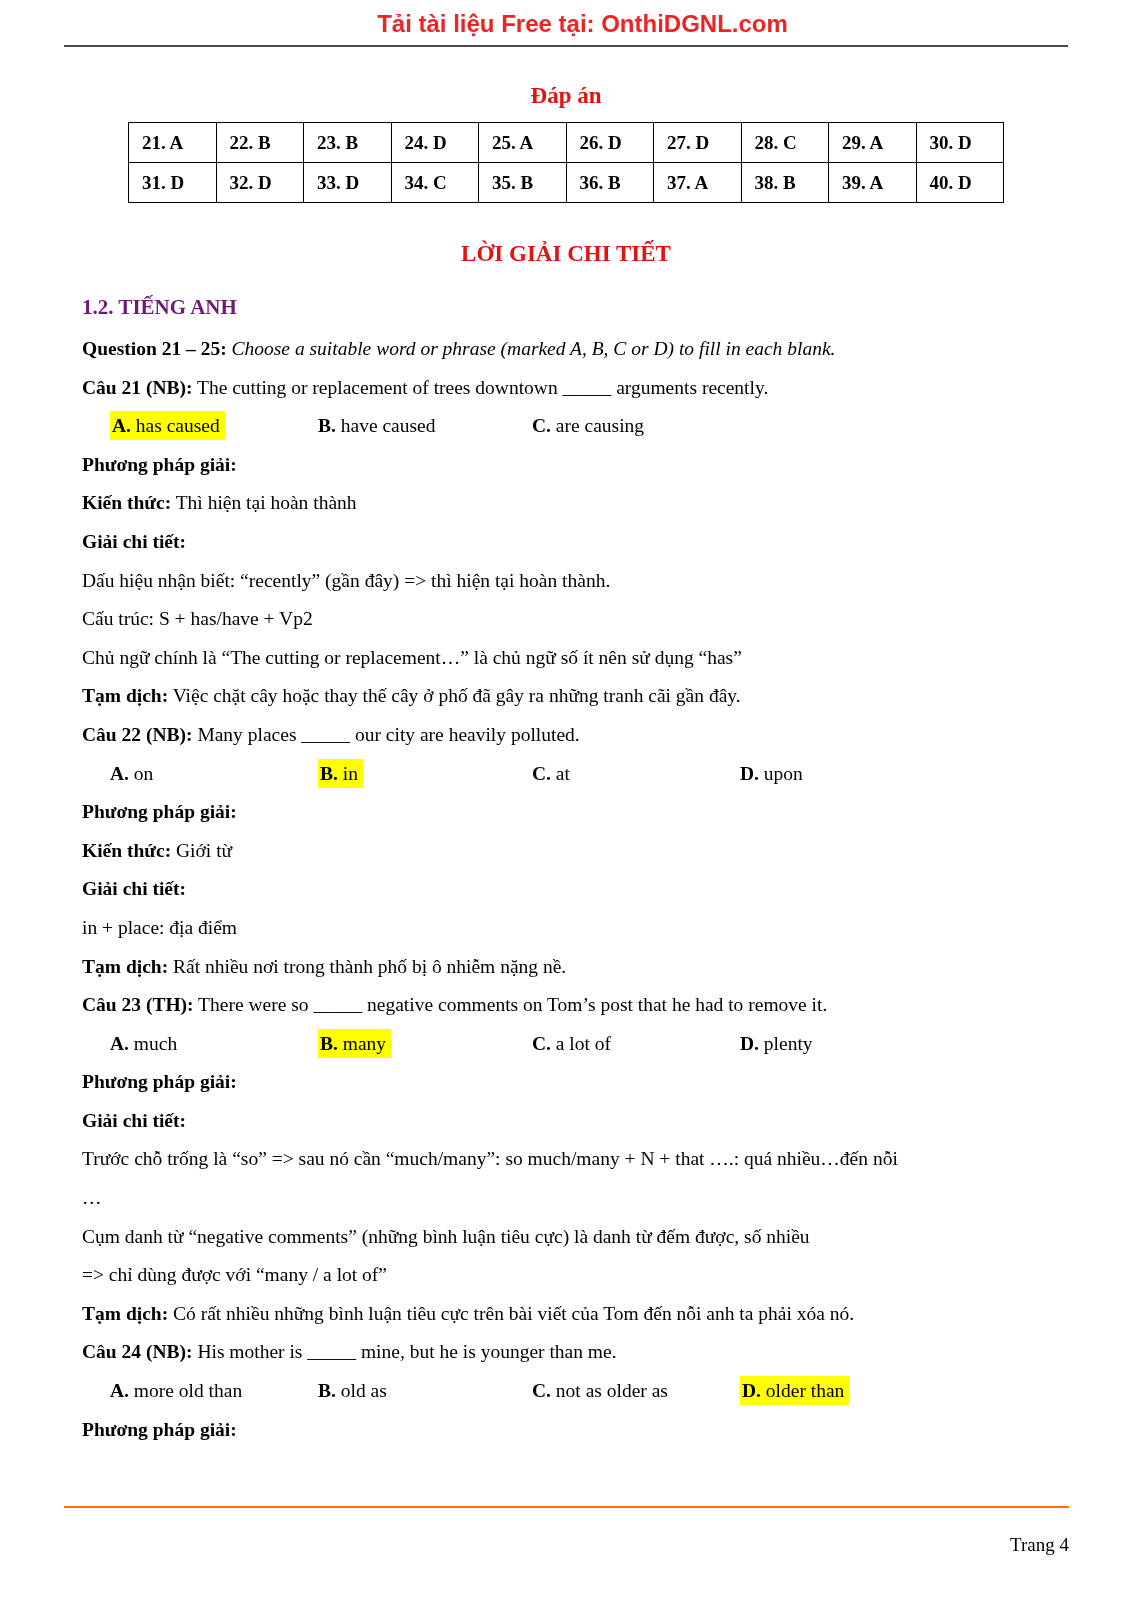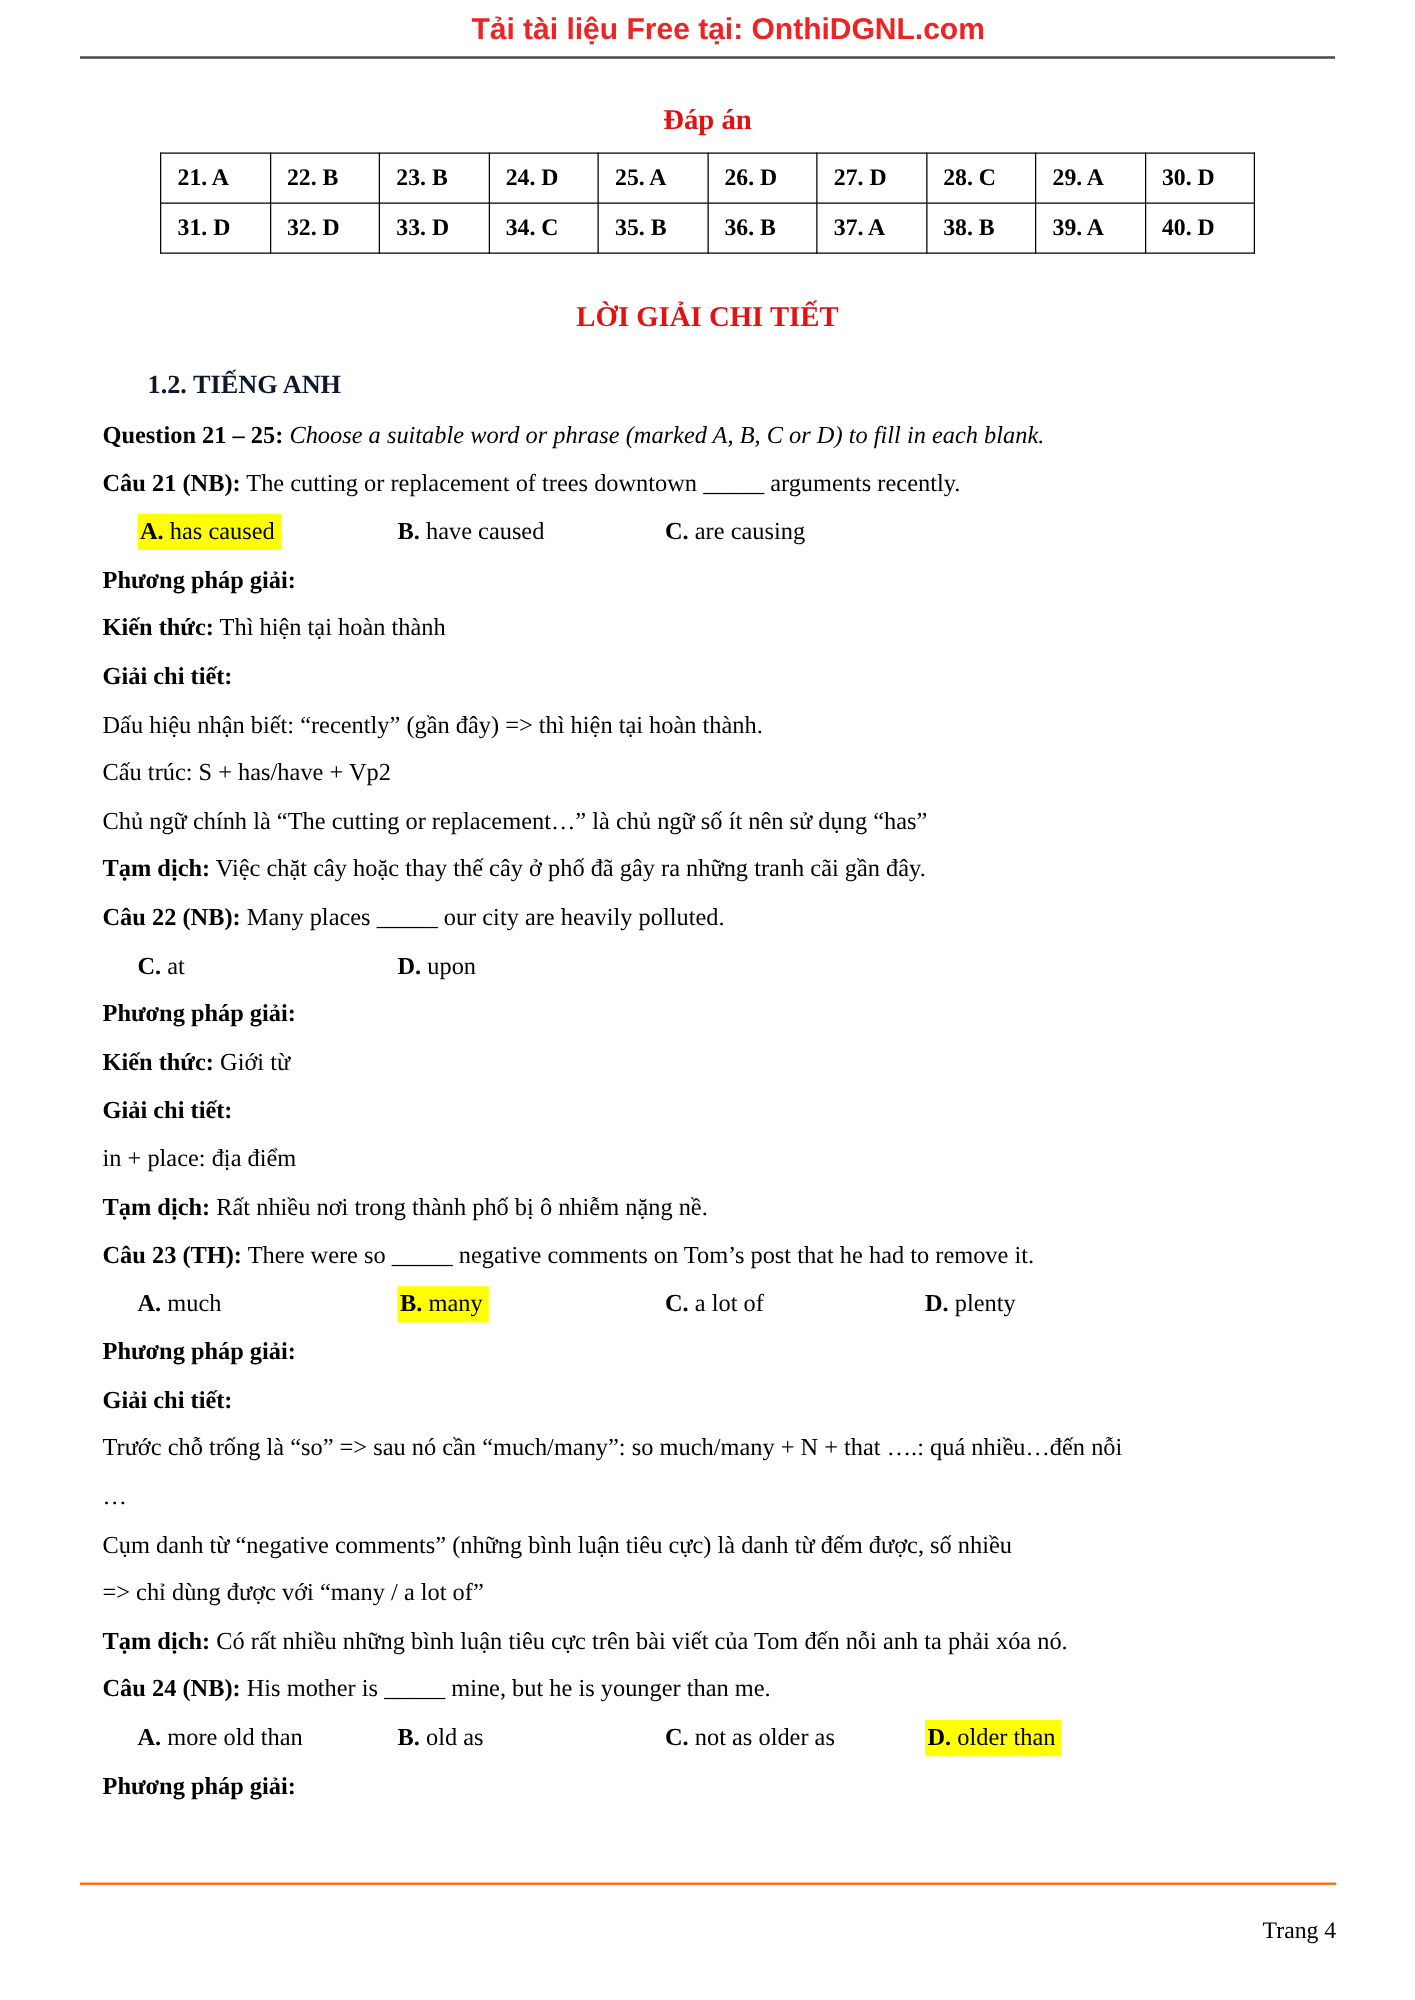--- a/index.html
+++ b/index.html
@@ -36,22 +36,22 @@
   table.answers td {
     border: 1.5px solid #000;
     width: 72.5px;
     height: 37px;
     font-weight: bold;
     font-size: 19px;
     padding-left: 13px;
     white-space: nowrap;
   }
   .section-heading {
-    margin: 28px 0 0 118px;
-    color: #0f172a;
+    margin: 28px 0 0 82px;
+    color: #701a75;
     font-weight: bold;
     font-size: 21px;
   }
   .content { margin: 10px 40px 0 82px; font-size: 19.5px; }
   .line { line-height: 38.6px; height: 38.6px; white-space: nowrap; overflow: visible; }
   .b { font-weight: bold; }
   .i { font-style: italic; }
   .opts { display: flex; padding-left: 28px; align-items: center; }
   .opt-a { width: 208px; }
   .opt-b { width: 214px; }
@@ -124,20 +124,22 @@
     <div class="line"><span class="b">Giải chi tiết:</span><span></span></div>
     <div class="line"><span class="b"></span><span>Dấu hiệu nhận biết: “recently” (gần đây) =&gt; thì hiện tại hoàn thành.</span></div>
     <div class="line"><span class="b"></span><span>Cấu trúc: S + has/have + Vp2</span></div>
     <div class="line"><span class="b"></span><span>Chủ ngữ chính là “The cutting or replacement…” là chủ ngữ số ít nên sử dụng “has”</span></div>
     <div class="line"><span class="b">Tạm dịch:</span><span> Việc chặt cây hoặc thay thế cây ở phố đã gây ra những tranh cãi gần đây.</span></div>
   </div>
 
   <div>
     <div class="line"><span class="b">Câu 22 (NB):</span><span> Many places _____ our city are heavily polluted.</span></div>
     <div class="line opts">
+      <div class="opt-a"><span class="b">A.</span><span> on</span></div>
+      <div class="opt-b"><span class="hl"><span class="b">B.</span><span> in</span></span></div>
       <div class="opt-c"><span class="b">C.</span><span> at</span></div>
       <div class="opt-d"><span class="b">D.</span><span> upon</span></div>
     </div>
     <div class="line"><span class="b">Phương pháp giải:</span><span></span></div>
     <div class="line"><span class="b">Kiến thức:</span><span> Giới từ</span></div>
     <div class="line"><span class="b">Giải chi tiết:</span><span></span></div>
     <div class="line"><span class="b"></span><span>in + place: địa điểm</span></div>
     <div class="line"><span class="b">Tạm dịch:</span><span> Rất nhiều nơi trong thành phố bị ô nhiễm nặng nề.</span></div>
   </div>
 

